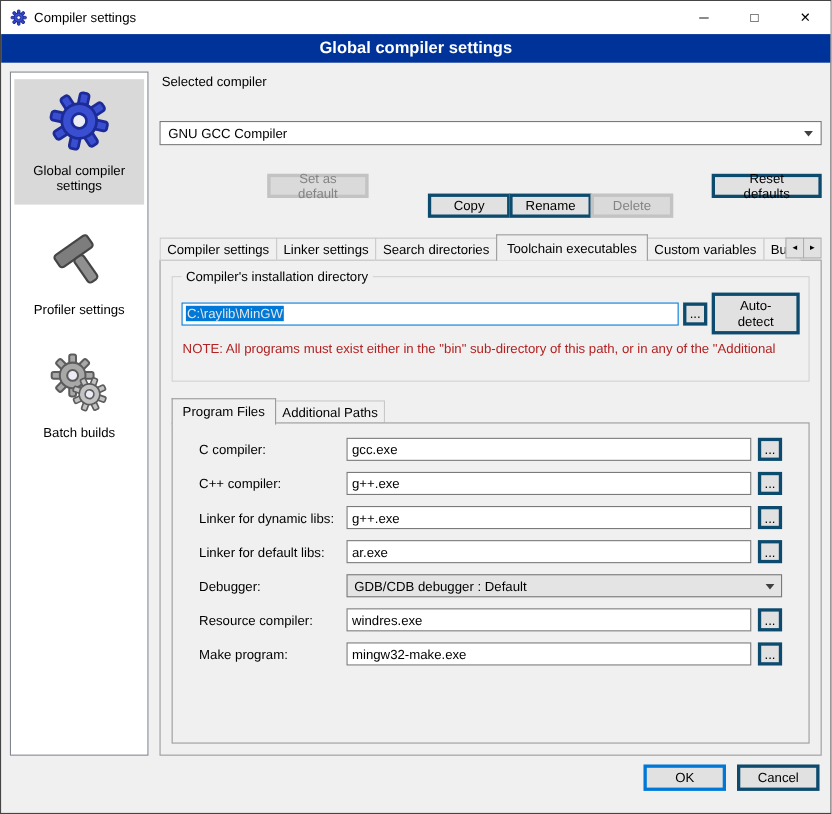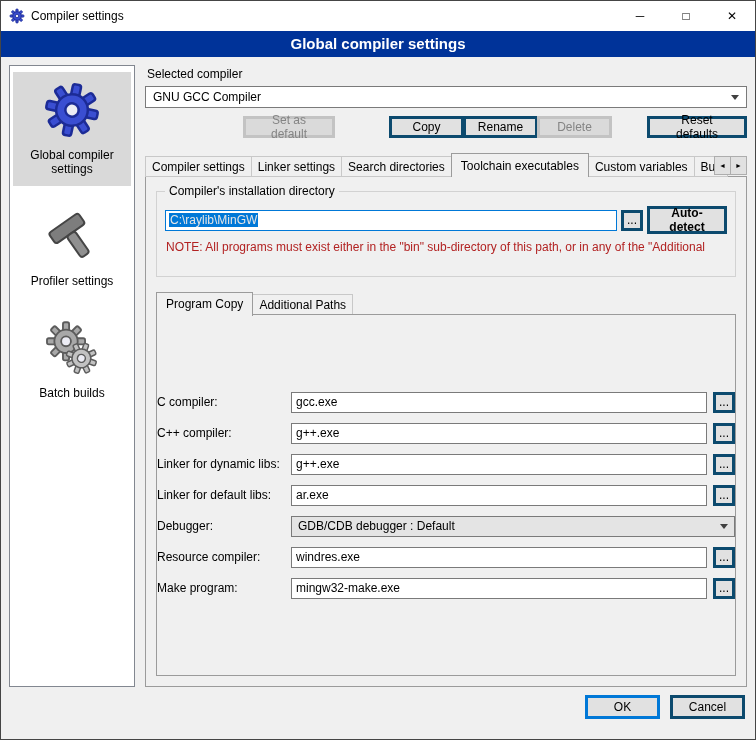--- a/index.html
+++ b/index.html
@@ -56,40 +56,40 @@
   }
   .side-item.selected { background: #d9d9d9; }
   .side-item .side-label { margin-top: 8px; line-height: 14px; }
 
   .main { flex: 1; display: flex; flex-direction: column; min-width: 0; }
 
   .sel-label { margin: 2px 0 5px 2px; }
 
   .combo {
     height: 22px; border: 1px solid #7a7a7a; background: #fff;
-    display: flex; align-items: center; padding: 0 7px; gap: 16px;
+    display: flex; align-items: center; padding: 0 7px; gap: 16px; margin-top: 24px;
   }
   .chev {
     margin-left: auto; width: 0; height: 0;
     border: 4px solid transparent; border-top: 5px solid #404040;
     margin-top: 5px; flex: 0 0 auto;
   }
 
   .btn {
     height: 22px; background: #e1e1e1; border: 3px solid #0c4a6e;
     font-family: inherit; font-size: 12px; color: #000;
     padding: 0 10px; display: inline-flex; align-items: center; justify-content: center;
   }
   .btn[disabled] { color: #848484; background: #dadada; border-color: #c3c3c3; }
 
   .btnrow { display: flex; align-items: center; margin-top: 8px; }
   .btnrow .sp1 { width: 98px; flex: 0 0 auto; }
   .btnrow .b-setdef { width: 92px; }
   .btnrow .grp { margin-left: 54px; display: flex; }
-  .btnrow .grp .btn { width: 75px; }
+  .btnrow .grp .btn { width: 75px; margin-top: 36px; }
   .btnrow .grp .btn + .btn { margin-left: -1px; }
   .btnrow .b-reset { margin-left: auto; width: 100px; }
 
   
   .tabstrip {
     margin-top: 14px; height: 25px; position: relative;
     display: flex; align-items: flex-end; overflow: hidden;
   }
   .tab {
     height: 21px; line-height: 20px; padding: 0 6px;
@@ -126,33 +126,33 @@
     background: #f0f0f0; padding: 0 4px;
   }
   .dirrow { display: flex; align-items: center; gap: 4px; }
   .install {
     flex: 1; height: 21px; border: 1px solid var(--selection-blue, #0078d7);
     background: #fff; display: flex; align-items: center; padding: 0 3px;
     overflow: hidden; white-space: nowrap;
   }
   .seltext { background: var(--selection-blue, #0078d7); color: #e5e5e5; padding: 0 1px; }
   .browse { width: 22px; padding: 0; height: 21px; }
-  .b-autodetect { width: 80px; height: 28px; font-weight: bold; }
+  .b-autodetect { width: 80px; height: 38px; }
   .note {
     color: var(--note-red, #b22222);
     margin: 6px 1px 2px; white-space: nowrap; overflow: hidden;
   }
 
   
   .subtabstrip { margin-top: 14px; height: 24px; display: flex; align-items: flex-end; }
   .subtabstrip .tab.active { height: 24px; line-height: 23px; }
   .subpanel {
     border: 1px solid #9b9b9b; margin-top: -1px; flex: 1;
-    background: #f0f0f0; padding: 13px 0;
-    display: flex; flex-direction: column; gap: 10px; min-height: 0; justify-content: center;
+    background: #f0f0f0; padding: 13px 24px;
+    display: flex; flex-direction: column; gap: 10px; min-height: 0;
   }
   .frow { display: flex; align-items: center; gap: 6px; flex: 0 0 auto; }
   .flabel { flex: 0 0 128px; }
   .finput {
     flex: 1; min-width: 0; height: 21px;
     border: 1px solid #7a7a7a; background: #fff;
     padding: 0 4px; font-family: inherit; font-size: 12px;
   }
   .fbrowse { width: 22px; padding: 0; height: 21px; flex: 0 0 auto; }
   .fcombo {
@@ -269,21 +269,21 @@
             <div class="install">
               <span class="seltext">C:\raylib\MinGW</span>
             </div>
             <button class="btn browse">...</button>
             <button class="btn b-autodetect">Auto-detect</button>
           </div>
           <div class="note">NOTE: All programs must exist either in the "bin" sub-directory of this path, or in any of the "Additional</div>
         </div>
 
         <div class="subtabstrip">
-          <div class="tab active">Program Copy</div>
+          <div class="tab active">Program Files</div>
           <div class="tab">Additional Paths</div>
         </div>
 
         <div class="subpanel">
 
           <div class="frow">
             <span class="flabel">C compiler:</span>
             <input class="finput" value="gcc.exe" style="">
             <button class="btn fbrowse">...</button>
           </div>

